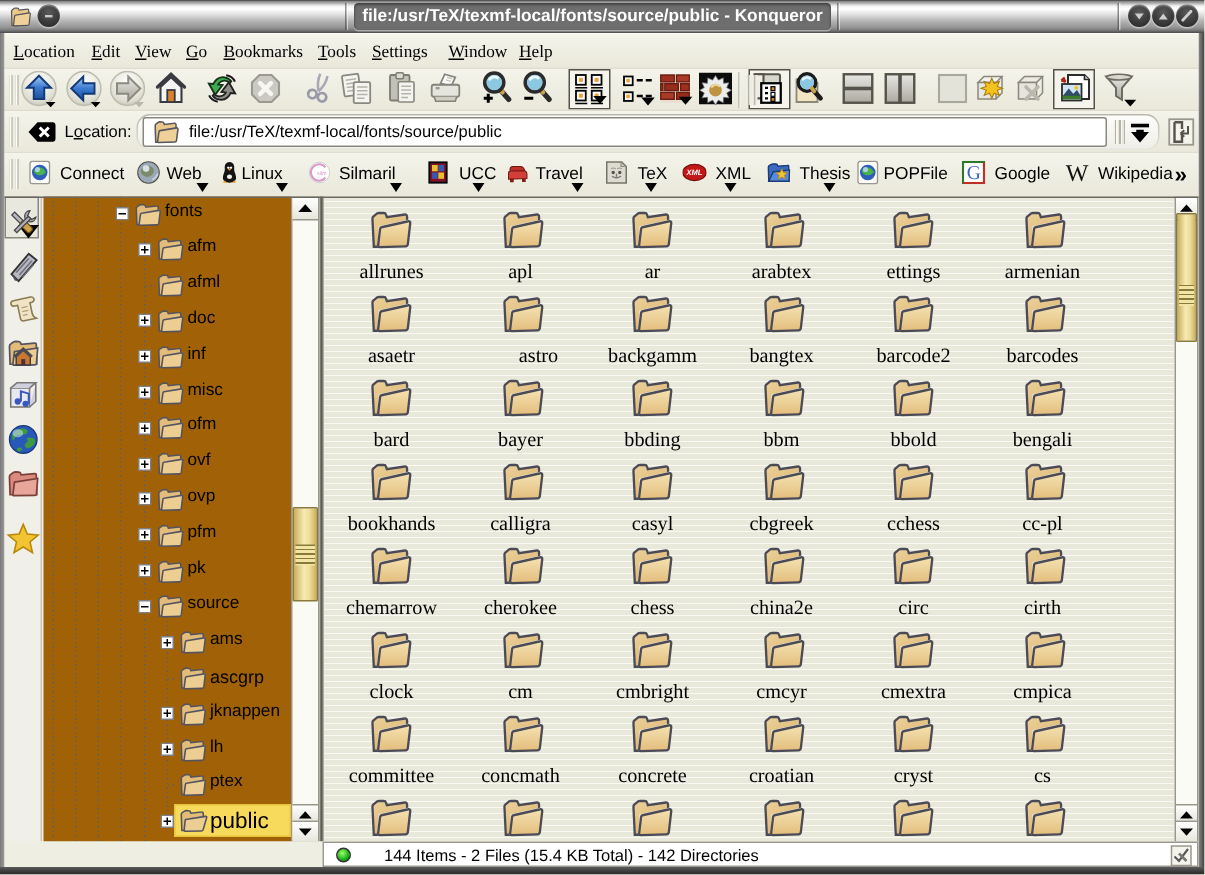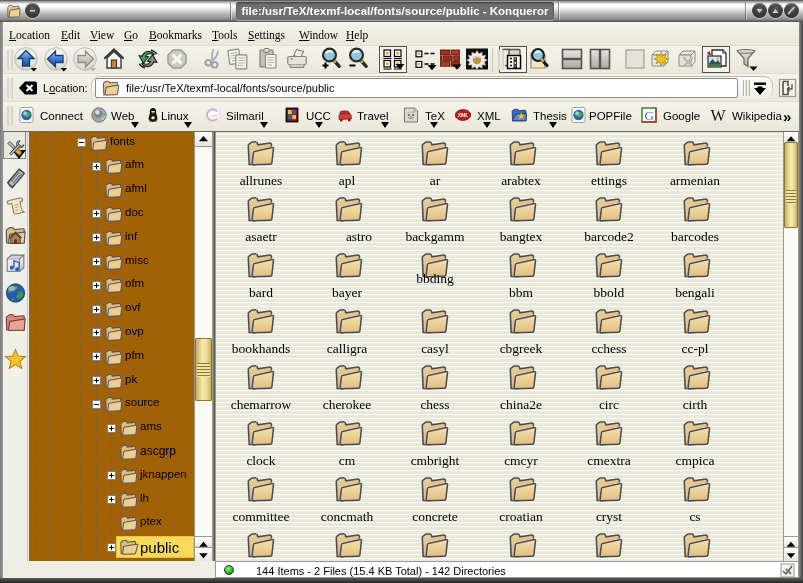--- a/index.html
+++ b/index.html
@@ -829,21 +829,21 @@
         <path d="M10.3,15.5 L28.2,11.5 C29,11.3 29.6,11.9 29.5,12.7 L27.9,26.8 C27.8,27.6 27.1,28.2 26.3,28.2 L9.3,28.8 C8.5,28.8 8,28.2 8.1,27.4 L9.4,16.6 C9.5,15.9 9.8,15.6 10.3,15.5 Z" fill="url(#fgrad2)" stroke="#4b4b57" stroke-width="1.55"></path>
       </svg>
     <div class="cell" style="left:88px;top:151px">
         <div class="nm">bayer</div>
       </div>
     <svg style="position:absolute;left:202px;top:117px" width="32" height="32" viewBox="0 0 32 32">
         <path d="M5.2,28.5 L4.3,10 C4.25,9.2 4.5,8.6 5.1,8.2 L7.4,6.3 C7.8,6 8.3,5.9 8.8,5.9 L12,6 C12.6,6 13.1,6.4 13.3,7 L13.9,8.8 L25.9,7.0 C26.7,6.9 27.3,7.5 27.35,8.3 L27.6,13.6 L13,15 L11.5,28.5 Z" fill="url(#fgrad1)" stroke="#4b4b57" stroke-width="1.55"></path>
         <path d="M8.7,28.6 L9.6,15.8 L29,11.5" fill="none" stroke="#fbfbf3" stroke-width="2.4"></path>
         <path d="M10.3,15.5 L28.2,11.5 C29,11.3 29.6,11.9 29.5,12.7 L27.9,26.8 C27.8,27.6 27.1,28.2 26.3,28.2 L9.3,28.8 C8.5,28.8 8,28.2 8.1,27.4 L9.4,16.6 C9.5,15.9 9.8,15.6 10.3,15.5 Z" fill="url(#fgrad2)" stroke="#4b4b57" stroke-width="1.55"></path>
       </svg>
-    <div class="cell" style="left:176px;top:137px">
+    <div class="cell" style="left:176px;top:151px">
         <div class="nm">bbding</div>
       </div>
     <svg style="position:absolute;left:290px;top:117px" width="32" height="32" viewBox="0 0 32 32">
         <path d="M5.2,28.5 L4.3,10 C4.25,9.2 4.5,8.6 5.1,8.2 L7.4,6.3 C7.8,6 8.3,5.9 8.8,5.9 L12,6 C12.6,6 13.1,6.4 13.3,7 L13.9,8.8 L25.9,7.0 C26.7,6.9 27.3,7.5 27.35,8.3 L27.6,13.6 L13,15 L11.5,28.5 Z" fill="url(#fgrad1)" stroke="#4b4b57" stroke-width="1.55"></path>
         <path d="M8.7,28.6 L9.6,15.8 L29,11.5" fill="none" stroke="#fbfbf3" stroke-width="2.4"></path>
         <path d="M10.3,15.5 L28.2,11.5 C29,11.3 29.6,11.9 29.5,12.7 L27.9,26.8 C27.8,27.6 27.1,28.2 26.3,28.2 L9.3,28.8 C8.5,28.8 8,28.2 8.1,27.4 L9.4,16.6 C9.5,15.9 9.8,15.6 10.3,15.5 Z" fill="url(#fgrad2)" stroke="#4b4b57" stroke-width="1.55"></path>
       </svg>
     <div class="cell" style="left:262px;top:151px">
         <div class="nm">bbm</div>
       </div>

